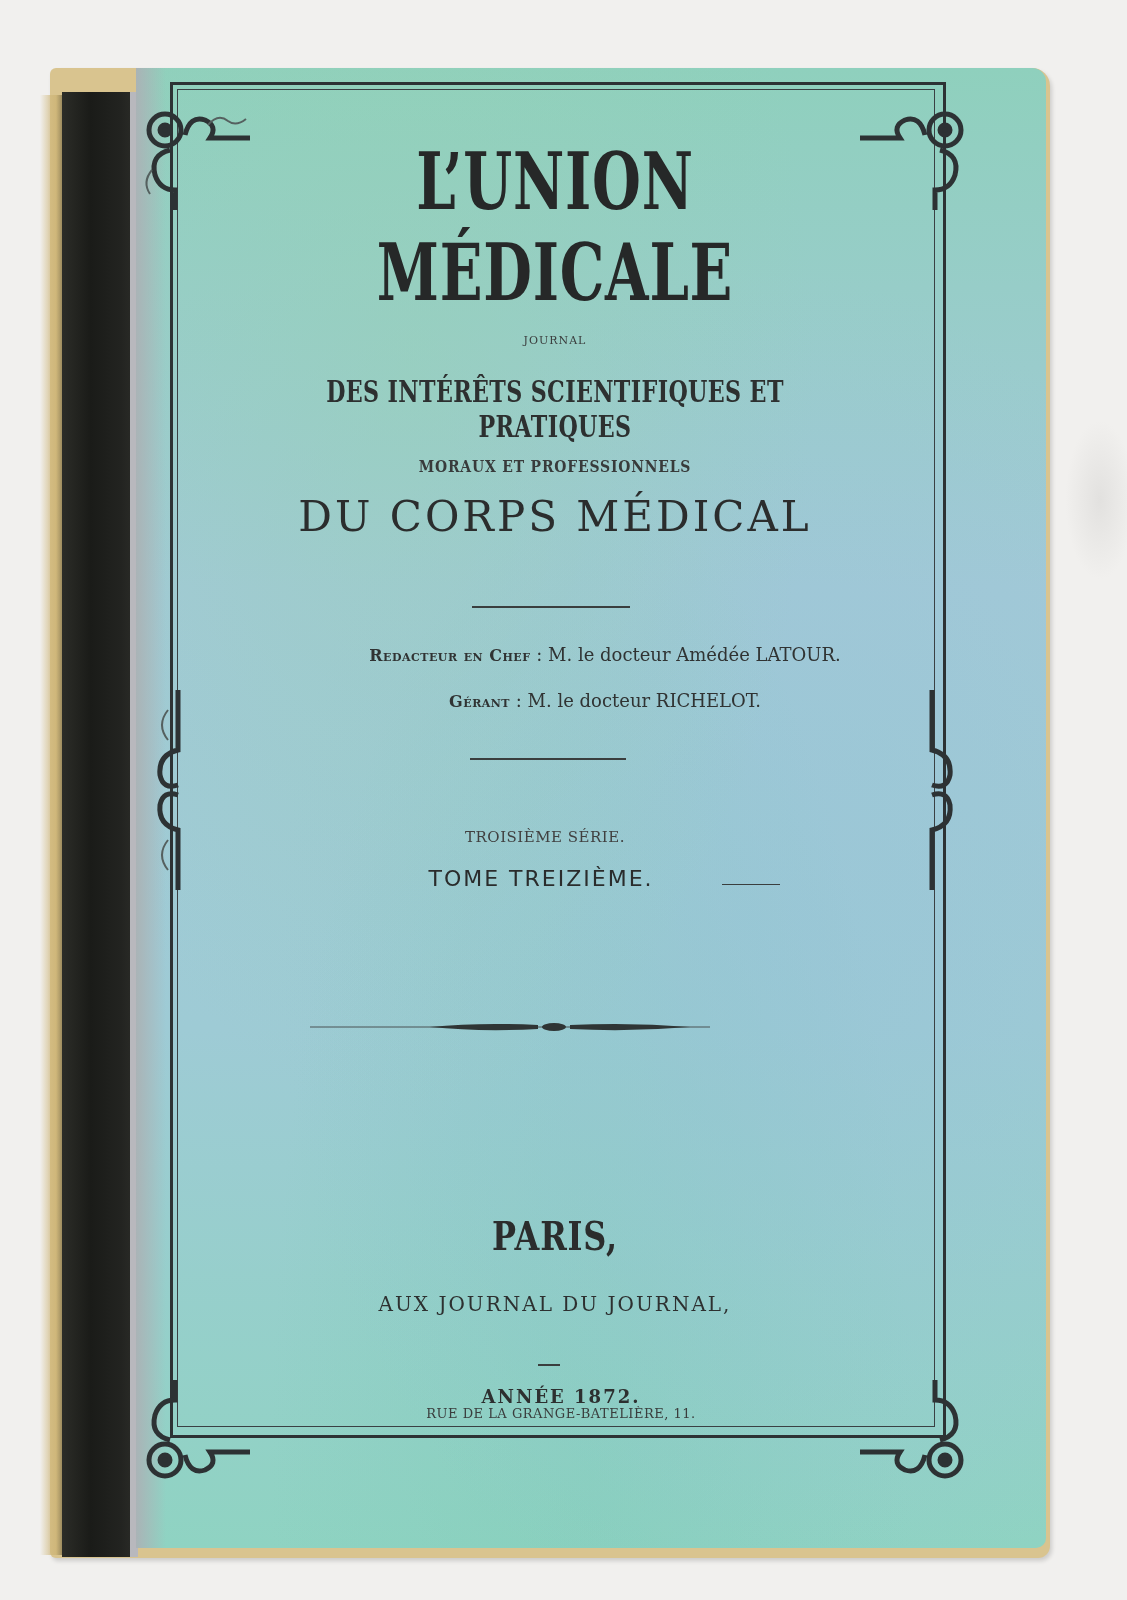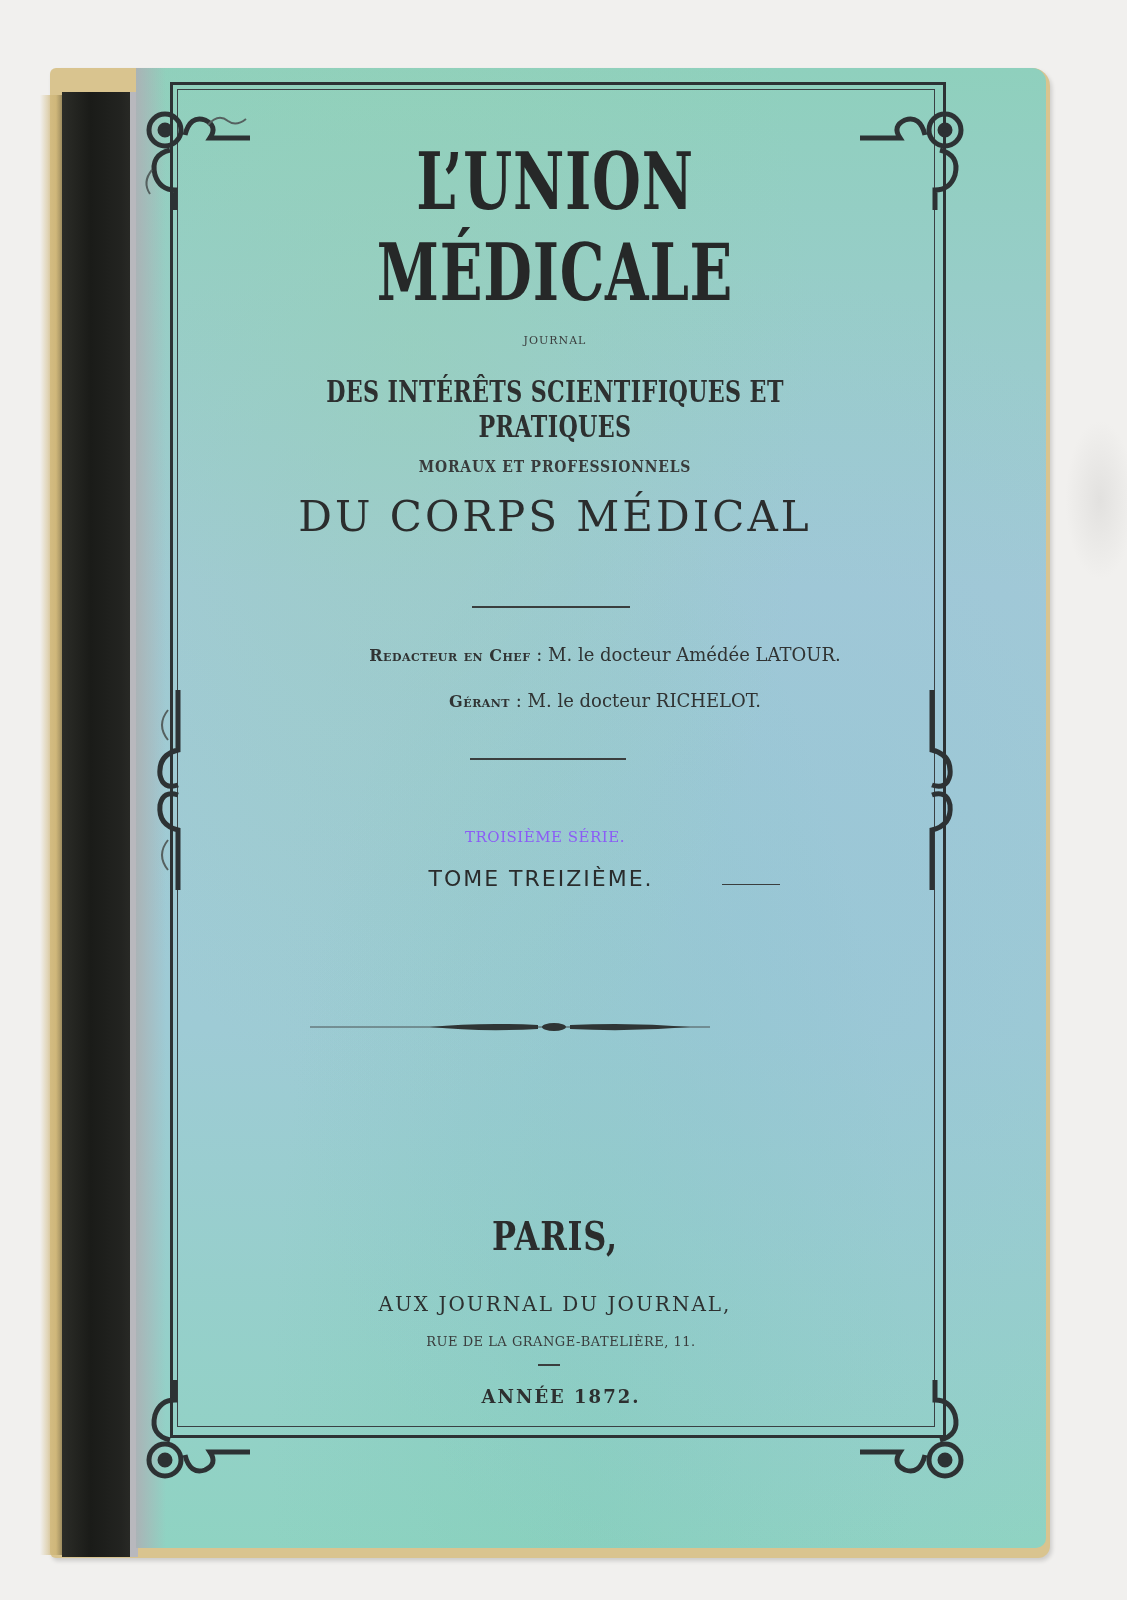--- a/index.html
+++ b/index.html
@@ -72,29 +72,29 @@
   .moraux {
     top: 456px; font-size: 17px; font-weight: bold; letter-spacing: 1px; transform: scaleX(0.82); color: #383b3b;
   }
   .corps {
     top: 492px; font-size: 42px; letter-spacing: 3px; color: #2b2d2d; font-weight: normal;
   }
   .rule { position: absolute; height: 2px; background: #3a3e3e; }
   .redacteur { top: 644px; font-size: 18px; color: #303333; left: 230px; }
   .gerant { top: 690px; font-size: 18px; color: #303333; left: 230px; }
   .sc { font-variant: small-caps; font-size: 16px; letter-spacing: 0.5px; font-weight: bold; }
-  .serie { top: 828px; font-size: 15px; letter-spacing: 0.5px; color: #8b5cf6; left: 170px; }
+  .serie { top: 828px; font-size: 15px; letter-spacing: 0.5px; color: #404040; left: 170px; }
   .tome {
     top: 866px; font-family: "DejaVu Sans", sans-serif; font-size: 22px; font-weight: normal;
     letter-spacing: 2px; color: #2a2c2c; left: 166px;
   }
   .fleuron { position: absolute; left: 310px; top: 1016px; width: 400px; height: 20px; }
   .paris { top: 1212px; font-size: 40px; font-weight: bold; letter-spacing: 1px; transform: scaleX(0.8); color: #2b2d2d; }
   .bureaux { top: 1292px; font-size: 20px; letter-spacing: 2px; color: #2d3030; }
-  .rue { top: 1334px; font-size: 13px; letter-spacing: 0.5px; color: #3a3d3d; left: 186px; }
+  .rue { top: 1406px; font-size: 13px; letter-spacing: 0.5px; color: #3a3d3d; left: 186px; }
   .dash { position: absolute; left: 538px; top: 1364px; width: 22px; height: 2px; background: #3a3e3e; }
   .annee { top: 1386px; font-size: 18px; font-weight: bold; letter-spacing: 2px; color: #2d3030; left: 186px; }
 </style>
 </head>
 <body>
 
 <div class="shadow-blot"></div>
 
 <div class="book">
   <div class="page-edge"></div>

